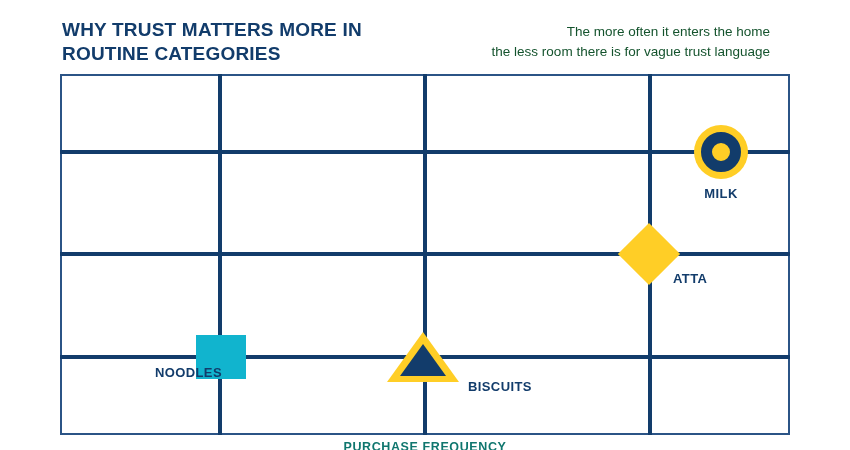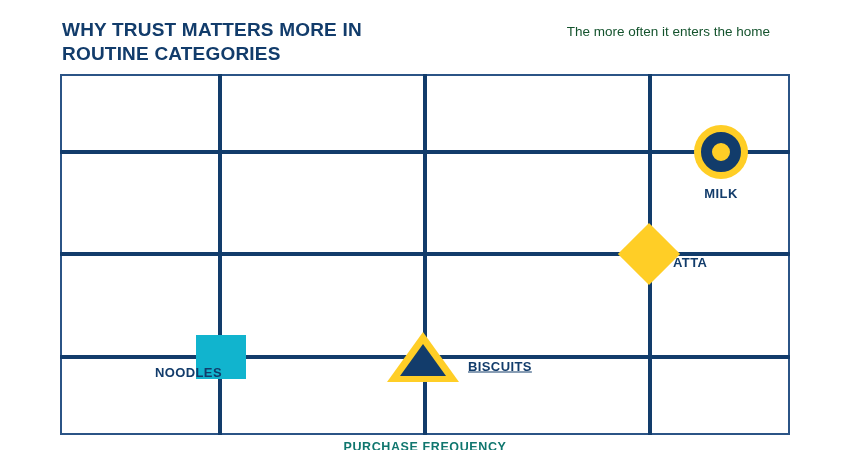--- a/index.html
+++ b/index.html
@@ -161,44 +161,45 @@
 </style>
 </head>
 <body>
 
 <div id="canvas">
 
   <div class="chart-title">WHY TRUST MATTERS MORE IN ROUTINE CATEGORIES</div>
 
   <div class="chart-subtitle">
     <span class="sub-line">The more often it enters the home</span>
+    <span class="sub-line">the less room there is for vague trust language</span>
   </div>
 
   <div id="plot">
     <div class="grid-border"></div>
 
     <div class="gridline-h" style="top:76px;"></div>
     <div class="gridline-h" style="top:178px;"></div>
     <div class="gridline-h" style="top:281px;"></div>
 
     <div class="gridline-v" style="left:158px;"></div>
     <div class="gridline-v" style="left:363px;"></div>
     <div class="gridline-v" style="left:588px;"></div>
 
     <div class="marker marker-square" style="left:161px; top:283px;"></div>
     <div class="marker-label label-left" style="left:162px; top:298px;">NOODLES</div>
 
     <div class="marker-triangle" style="left:363px; top:283px;">
       <div class="tri-outer"></div>
       <div class="tri-inner"></div>
     </div>
-    <div class="marker-label label-right" style="left:408px; top:292px;text-decoration:underline;">BISCUITS</div>
+    <div class="marker-label label-right" style="left:408px; top:312px;">BISCUITS</div>
 
     <div class="marker marker-diamond" style="left:589px; top:180px;"></div>
-    <div class="marker-label label-right" style="left:613px; top:188px;">ATTA</div>
+    <div class="marker-label label-right" style="left:613px; top:204px;">ATTA</div>
 
     <div class="marker marker-circle" style="left:661px; top:78px;"></div>
     <div class="marker-label label-below" style="left:661px; top:112px;">MILK</div>
   </div>
 
   <div class="x-axis-title">PURCHASE FREQUENCY</div>
 
 </div>
 
 </body></html>

